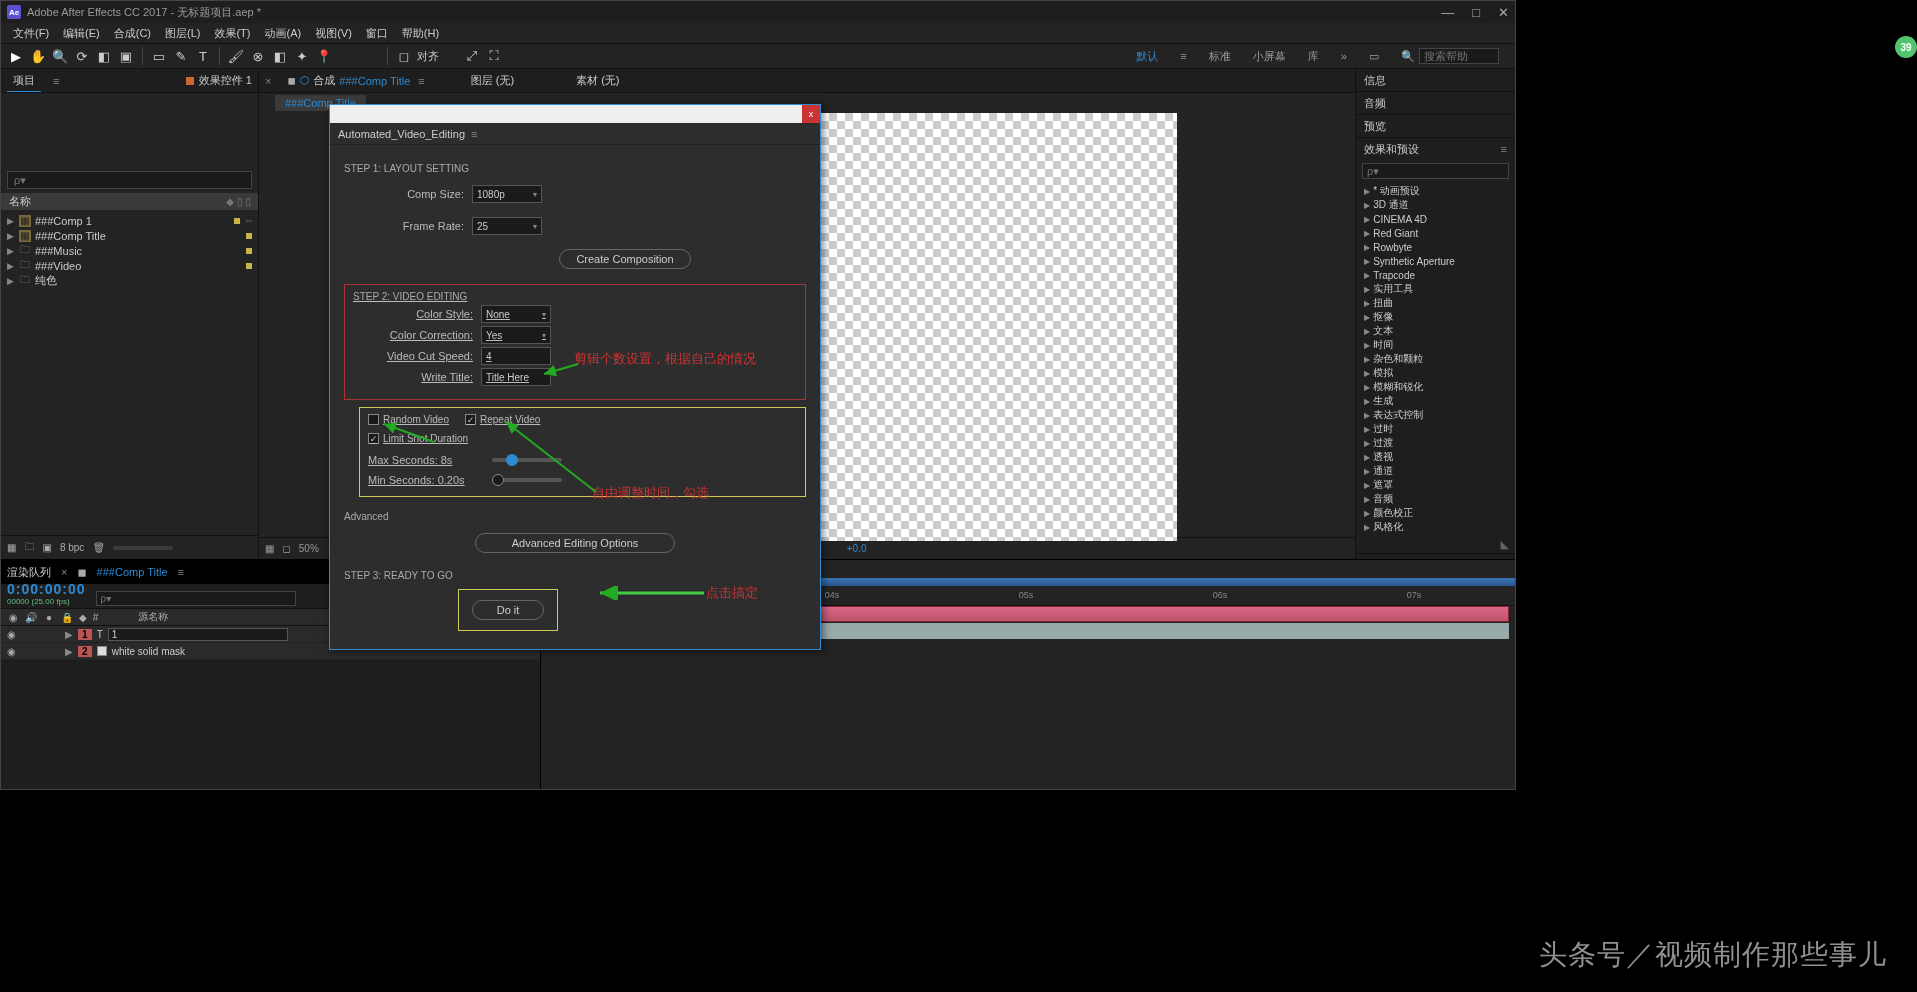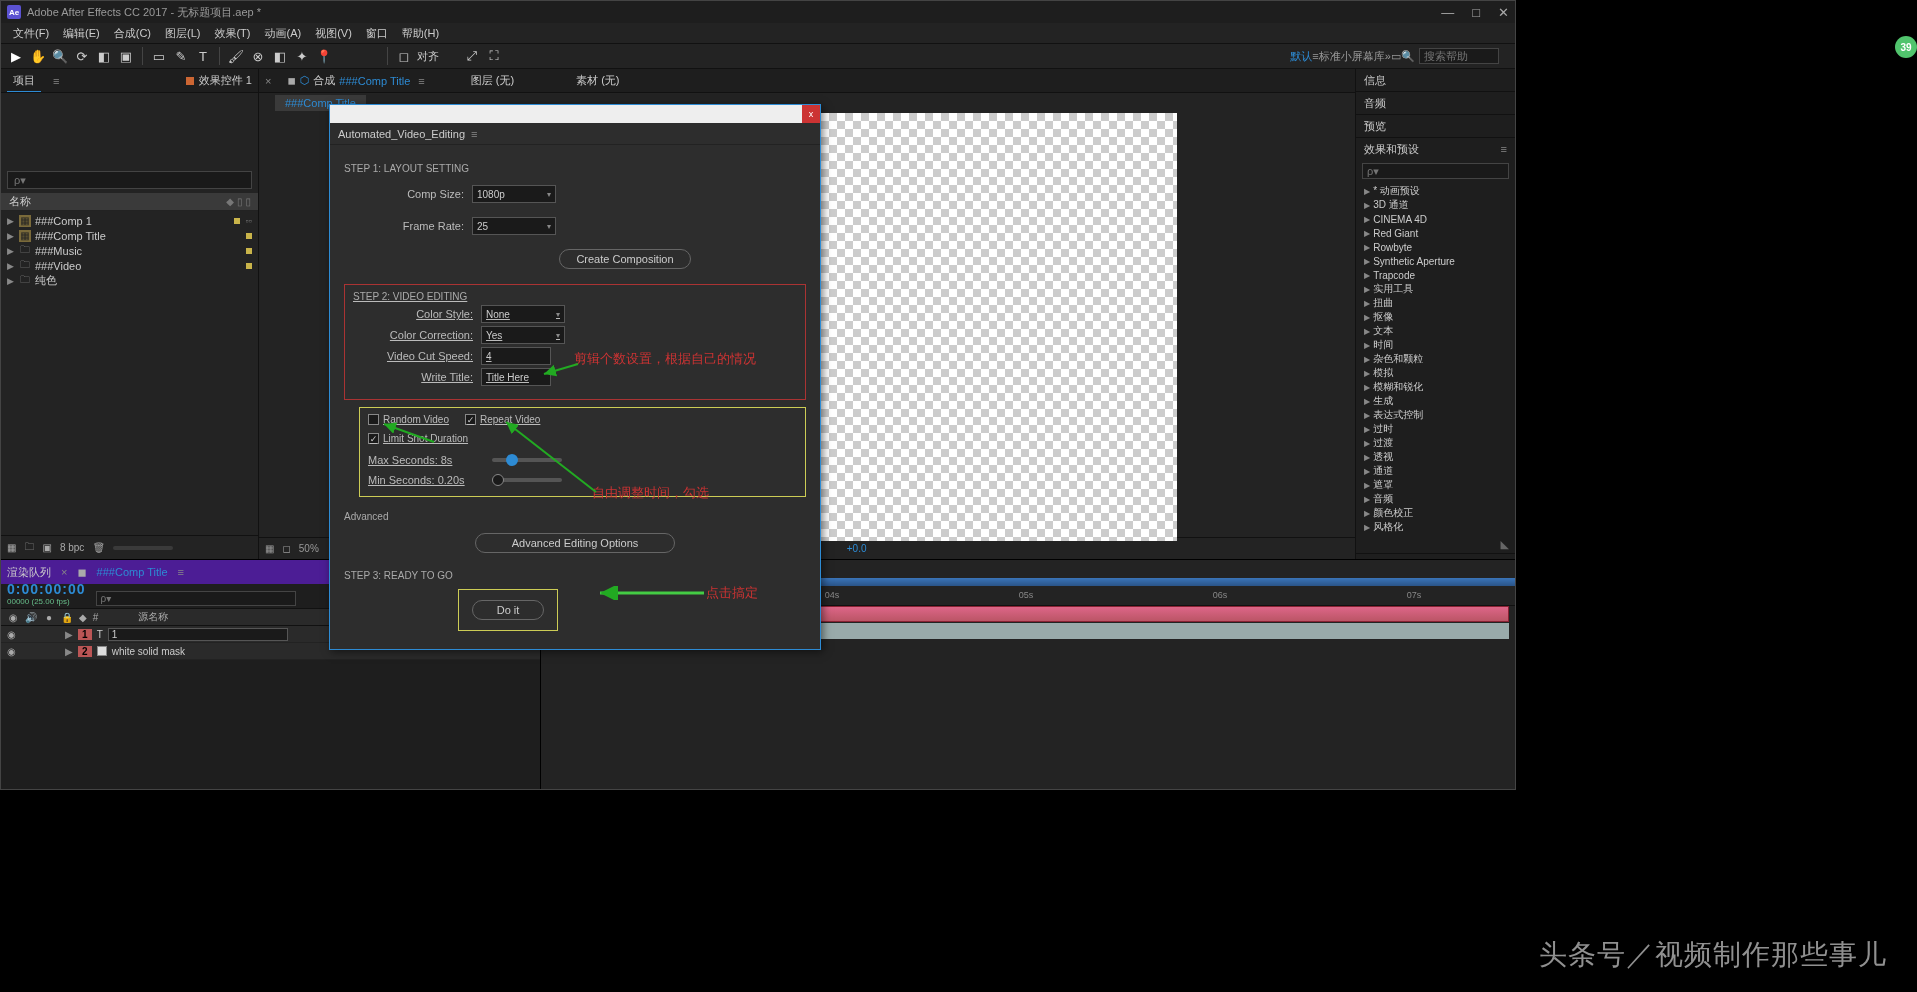--- a/index.html
+++ b/index.html
@@ -6,21 +6,21 @@
 body { background:#000; width:1917px; height:992px; overflow:hidden; position:relative; color:#ccc; font-size:11px; }
 .app { position:absolute; left:0; top:0; width:1516px; height:790px; background:#232323; border:1px solid #444; display:flex; flex-direction:column; }
 .titlebar { height:22px; background:#1e1e1e; display:flex; align-items:center; padding:0 6px; color:#999; font-size:11px; }
 .titlebar .ae-icon { width:14px; height:14px; background:#5b52d1; color:#fff; font-size:8px; font-weight:bold; display:flex; align-items:center; justify-content:center; margin-right:6px; border-radius:2px; }
 .titlebar .winctl { margin-left:auto; display:flex; gap:18px; color:#aaa; font-size:13px; }
 .menubar { height:20px; background:#232323; display:flex; align-items:center; padding:0 6px; gap:2px; color:#ccc; font-size:11px; }
 .menubar span { padding:2px 6px; cursor:default; }
 .toolbar { height:26px; background:#232323; border-top:1px solid #111; border-bottom:1px solid #111; display:flex; align-items:center; padding:0 6px; gap:4px; }
 .toolbar .tbtn { width:18px; height:18px; display:flex; align-items:center; justify-content:center; color:#ccc; font-size:13px; }
 .toolbar .sep { width:1px; height:18px; background:#444; margin:0 3px; }
-.toolbar .right { margin-left:auto; display:flex; align-items:center; color:#999; font-size:11px; padding-right:10px; }
+.toolbar .right { margin-left:auto; display:flex; gap:22px; align-items:center; color:#999; font-size:11px; padding-right:10px; }
 .toolbar .right .active { color:#2d8bd4; }
 .toolbar .search { display:flex; align-items:center; gap:4px; }
 .toolbar .search input { background:#1a1a1a; border:1px solid #444; color:#999; font-size:11px; padding:1px 4px; width:80px; }
 .body { flex:1; display:flex; min-height:0; }
 .left-col { width:258px; display:flex; flex-direction:column; border-right:1px solid #111; }
 .panel-tabs { height:24px; background:#1e1e1e; display:flex; align-items:center; padding:0 6px; gap:12px; border-bottom:1px solid #111; }
 .panel-tabs .tab { color:#ccc; font-size:11px; padding:3px 6px; }
 .panel-tabs .tab.active { border-bottom:1px solid #2d8bd4; }
 .panel-tabs .badge { display:flex; align-items:center; gap:5px; margin-left:auto; }
 .panel-tabs .swatch { width:8px; height:8px; background:#c63; }
@@ -57,21 +57,21 @@
 .r-panel { border-bottom:1px solid #111; }
 .r-panel-h { height:22px; display:flex; align-items:center; padding:0 8px; color:#ccc; font-size:11px; }
 .r-panel-h .ham { margin-left:auto; color:#888; }
 .r-search { padding:3px 6px; }
 .r-search input { width:100%; background:#1a1a1a; border:1px solid #444; color:#ccc; font-size:11px; padding:1px 16px 1px 4px; }
 .r-list { padding:2px 0; }
 .r-item { height:14px; display:flex; align-items:center; padding:0 8px; color:#ccc; font-size:10px; gap:3px; }
 .r-item .tri { color:#888; font-size:8px; }
 .timeline-panel { height:230px; background:#1e1e1e; border-top:1px solid #000; display:flex; }
 .tl-left { width:540px; border-right:1px solid #000; display:flex; flex-direction:column; }
-.tl-tabs { height:24px; background:#4c1d95; display:flex; align-items:center; padding:0 6px; gap:10px; }
+.tl-tabs { height:24px; background:#000000; display:flex; align-items:center; padding:0 6px; gap:10px; }
 .tl-tabs .comp { color:#2d8bd4; }
 .tl-timecode { height:24px; display:flex; align-items:flex-end; padding:0 6px 2px; gap:6px; }
 .tl-timecode .tc { color:#2d8bd4; font-size:14px; font-weight:bold; letter-spacing:1px; }
 .tl-timecode .sub { color:#6b8; font-size:8px; }
 .tl-timecode .search { margin-left:4px; }
 .tl-timecode input { background:#1a1a1a; border:1px solid #444; width:200px; font-size:10px; color:#ccc; padding:1px 4px; }
 .tl-cols { height:18px; background:#2a2a2a; display:flex; align-items:center; padding:0 6px; gap:6px; font-size:10px; color:#aaa; border-top:1px solid #111; border-bottom:1px solid #111; }
 .tl-cols .eye { width:12px; text-align:center; }
 .tl-cols .src { margin-left:34px; }
 .tl-rows .row { height:17px; display:flex; align-items:center; padding:0 6px; gap:5px; font-size:10px; color:#ccc; background:#2a2a2a; border-bottom:1px solid #222; }
@@ -96,21 +96,21 @@
 .dlg-title { height:18px; background:#eee; display:flex; }
 .dlg-title .x { margin-left:auto; width:18px; background:#c33; color:#fff; font-size:9px; display:flex; align-items:center; justify-content:center; }
 .dlg-head { height:22px; display:flex; align-items:center; padding:0 8px; gap:6px; color:#ccc; font-size:11px; border-bottom:1px solid #222; }
 .dlg-head .ham { color:#888; }
 .dlg-body { padding:12px 14px; color:#bbb; font-size:11px; display:flex; flex-direction:column; gap:8px; }
 .dlg-row { display:flex; align-items:center; gap:10px; }
 .dlg-btn { border:1px solid #666; border-radius:11px; padding:3px 16px; background:transparent; color:#ccc; font-size:11px; }
 .dlg-step { color:#aaa; font-size:10px; margin-top:6px; }
 .dlg-field { display:flex; align-items:center; gap:8px; margin:3px 0; }
 .dlg-field label { width:120px; text-align:right; color:#bbb; }
-.dlg-select { width:84px; height:18px; background:#1a1a1a; border:1px solid #555; color:#ccc; font-size:10px; padding:0 4px; display:flex; align-items:center; justify-content:space-between; }
+.dlg-select { width:70px; height:18px; background:#1a1a1a; border:1px solid #555; color:#ccc; font-size:10px; padding:0 4px; display:flex; align-items:center; justify-content:space-between; }
 .dlg-select .arr { font-size:8px; color:#888; }
 .dlg-input { width:70px; height:18px; background:#1a1a1a; border:1px solid #555; color:#ccc; font-size:10px; padding:0 4px; }
 .dlg-box { border:1px solid #a33; padding:6px 8px 10px; margin-top:4px;text-decoration:underline; }
 .dlg-box.yel { border-color:#cc5;margin-left:15px; }
 .dlg-check { display:flex; align-items:center; gap:4px; font-size:10px; }
 .dlg-check .cb { width:11px; height:11px; border:1px solid #888; background:#1a1a1a; display:flex; align-items:center; justify-content:center; font-size:9px; color:#ccc; }
 .dlg-slider { width:70px; height:4px; background:#555; border-radius:2px; position:relative; }
 .dlg-slider .knob { position:absolute; top:-4px; width:12px; height:12px; border-radius:50%; background:#2d8bd4; }
 .dlg-slider .knob.empty { background:#1a1a1a; border:1px solid #888; }
 .ann { position:absolute; color:#c33; font-size:13px; pointer-events:none; }

